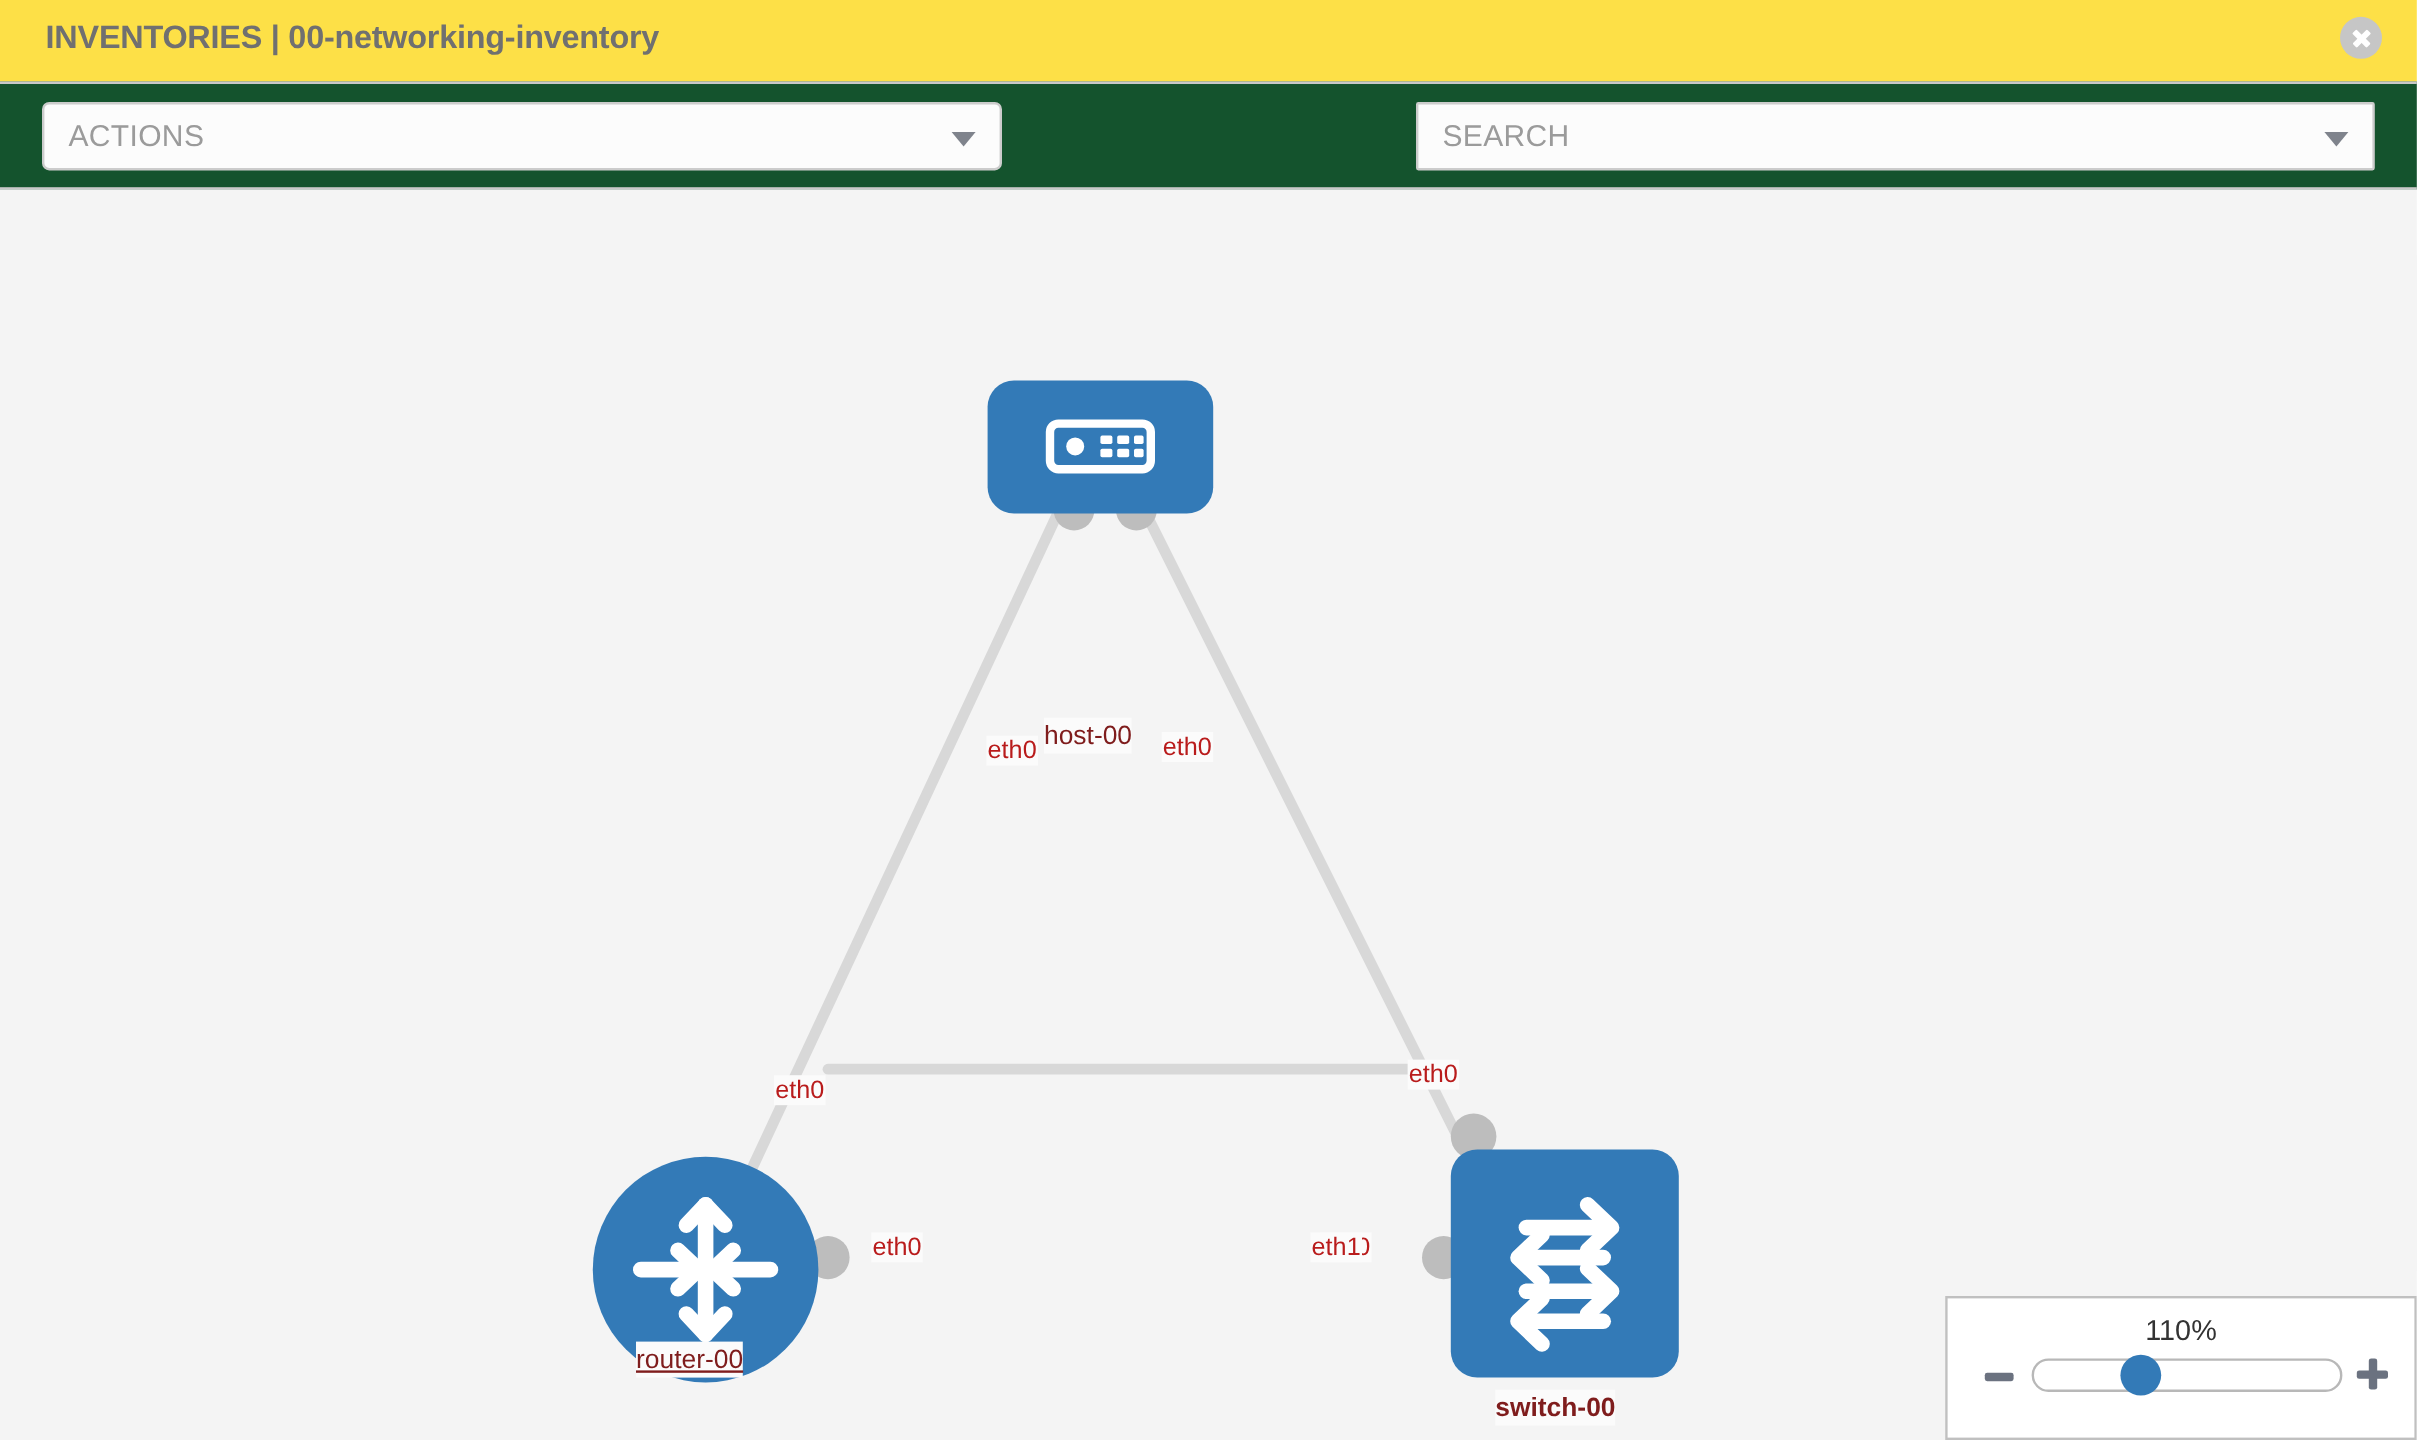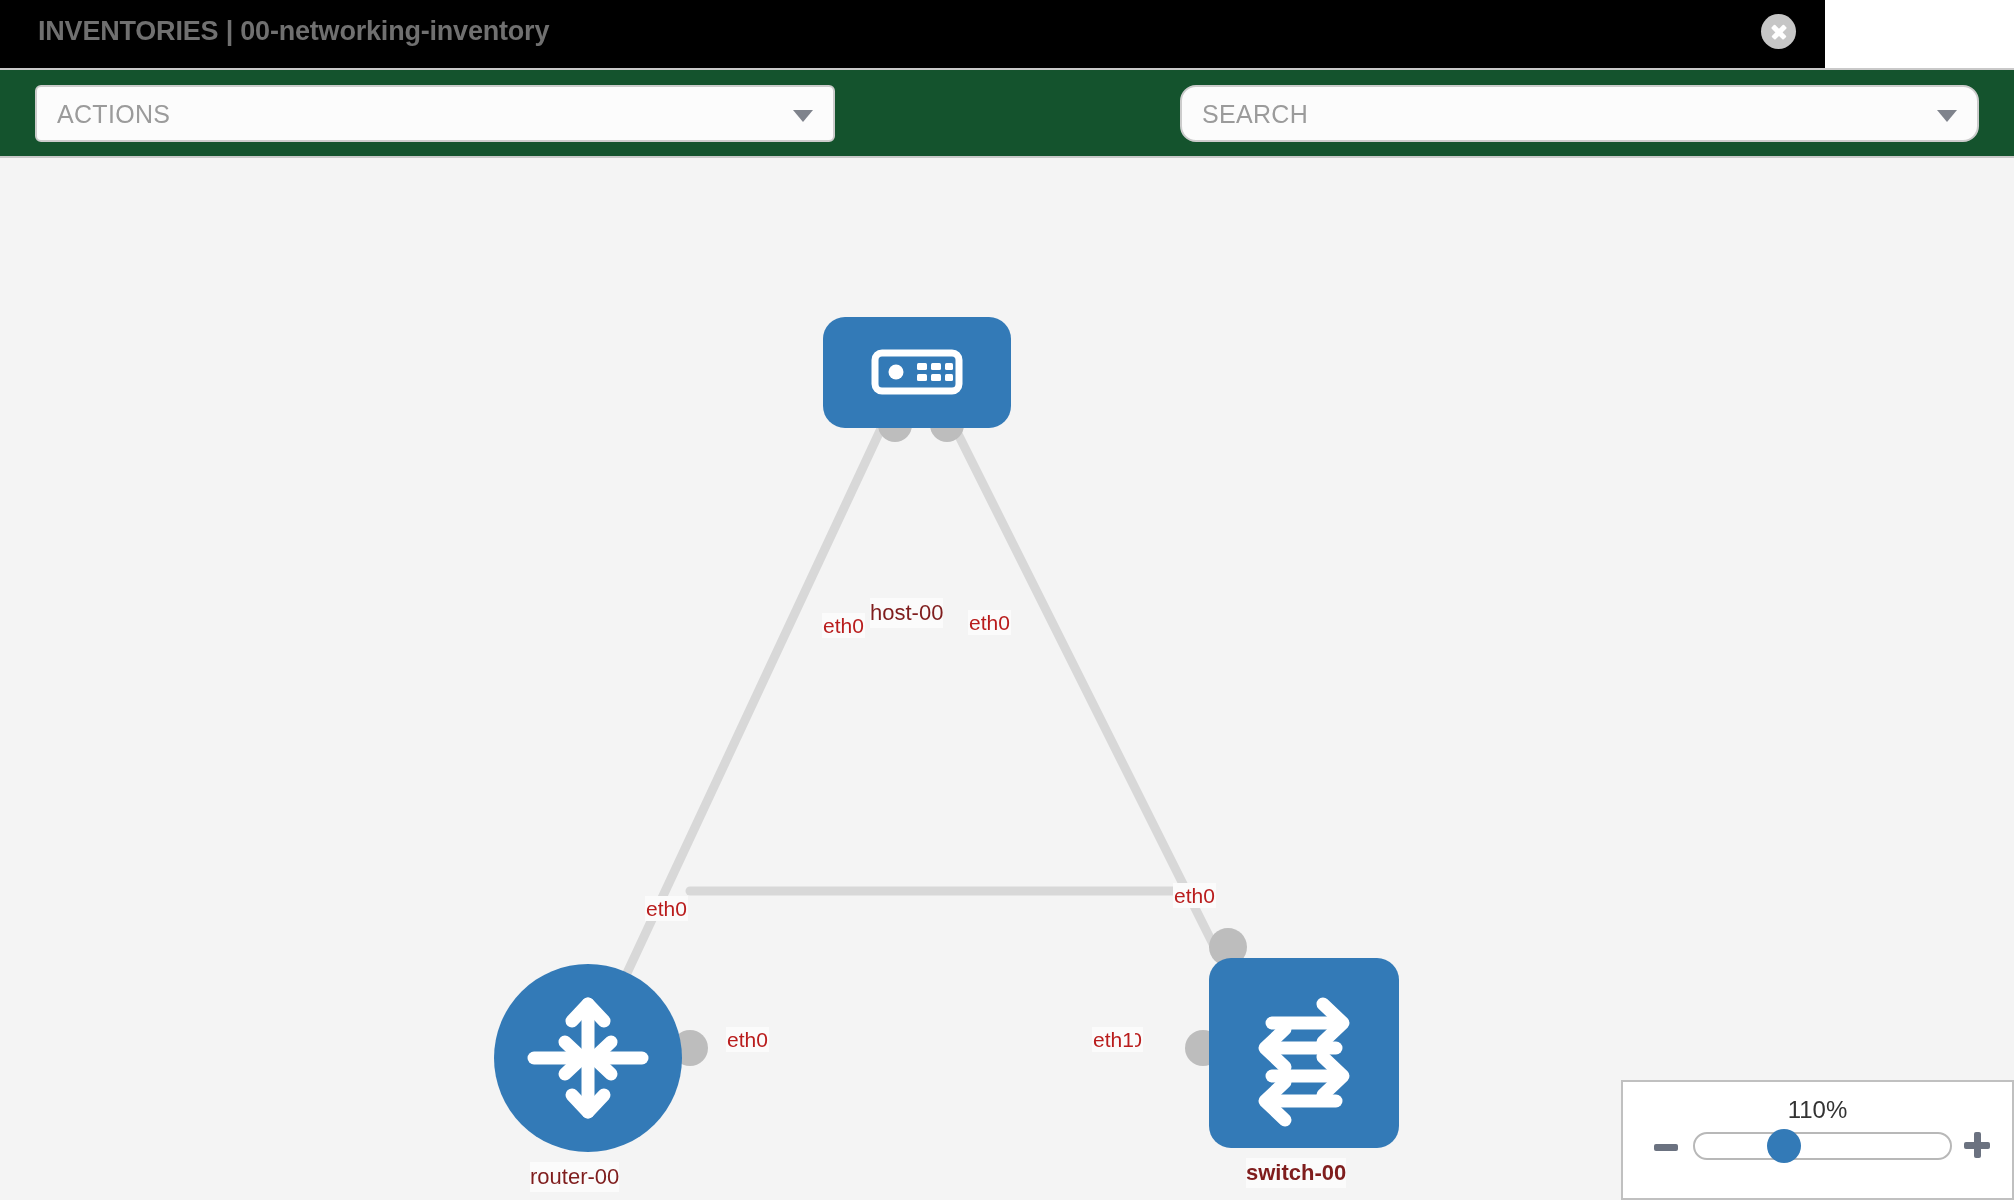--- a/index.html
+++ b/index.html
@@ -12,23 +12,23 @@
     height: 1200px;
     font-family: "Liberation Sans", sans-serif;
     overflow: hidden;
     position: relative;
   }
 
   
   .header {
     position: absolute;
     left: 0; top: 0;
-    width: 1825px;
+    width: 2014px;
     height: 68px;
-    background: #000000;
+    background: #fde047;
     box-sizing: border-box;
   }
   .header-title {
     position: absolute;
     left: 38px;
     top: 16px;
     font-size: 27px;
     font-weight: bold;
     color: #707070;
     letter-spacing: -0.2px;
@@ -110,21 +110,21 @@
   #key-icon    { left: 1107px; }
 
   .search-box {
     position: absolute;
     left: 1180px;
     top: 15px;
     width: 799px;
     height: 57px;
     background: #fcfcfc;
     border: 2px solid #cccccc;
-    border-radius: 16px;
+    border-radius: 2px;
     box-sizing: border-box;
     cursor: text;
   }
   .search-label {
     position: absolute;
     left: 20px;
     top: 13px;
     font-size: 25px;
     color: #9b9b9b;
     letter-spacing: 0.3px;
@@ -341,21 +341,21 @@
         <path d="M148 94 H100"></path>
         <path d="M117 78 L100 94 L117 110"></path>
 
         <path d="M40 94 H88"></path>
         <path d="M71 78 L88 94 L71 110"></path>
       </g>
     </svg>
   </div>
 
   <div class="port-label" style="left:645px; top:738px;">eth0</div>
-  <div class="node-label" style="left:530px; top:1004px;">router-00</div>
+  <div class="node-label" style="left:530px; top:960px;text-decoration:underline;">router-00</div>
   <div class="port-label" style="left:726px; top:869px;">eth0</div>
 
   <div class="connector" style="left:1209px; top:770px; width:38px; height:38px;"></div>
   <div class="connector" style="left:1185px; top:872px; width:36px; height:36px;"></div>
 
   <div class="node node-shape-rect" style="left:1209px; top:800px; width:190px; height:190px;">
     <svg width="190" height="190" viewBox="0 0 190 190">
       <g stroke="#ffffff" stroke-width="13" stroke-linecap="round" stroke-linejoin="round" fill="none">
 
         <path d="M63 65 H133"></path>

